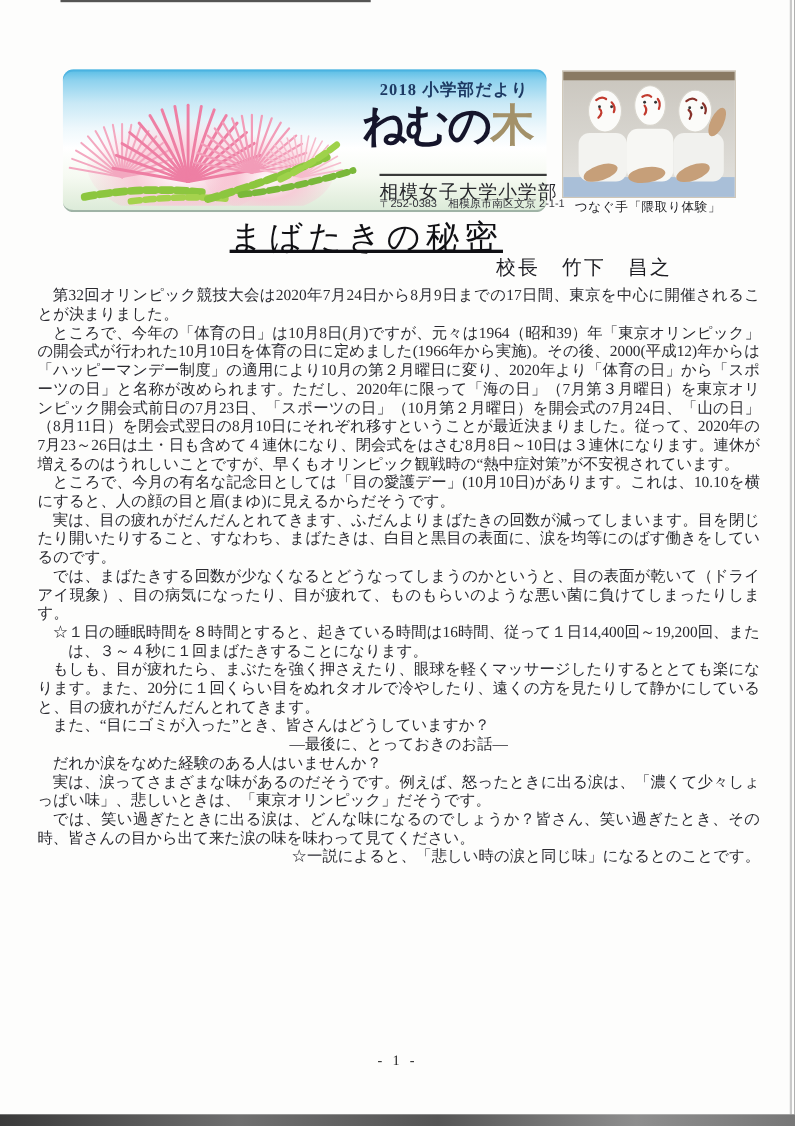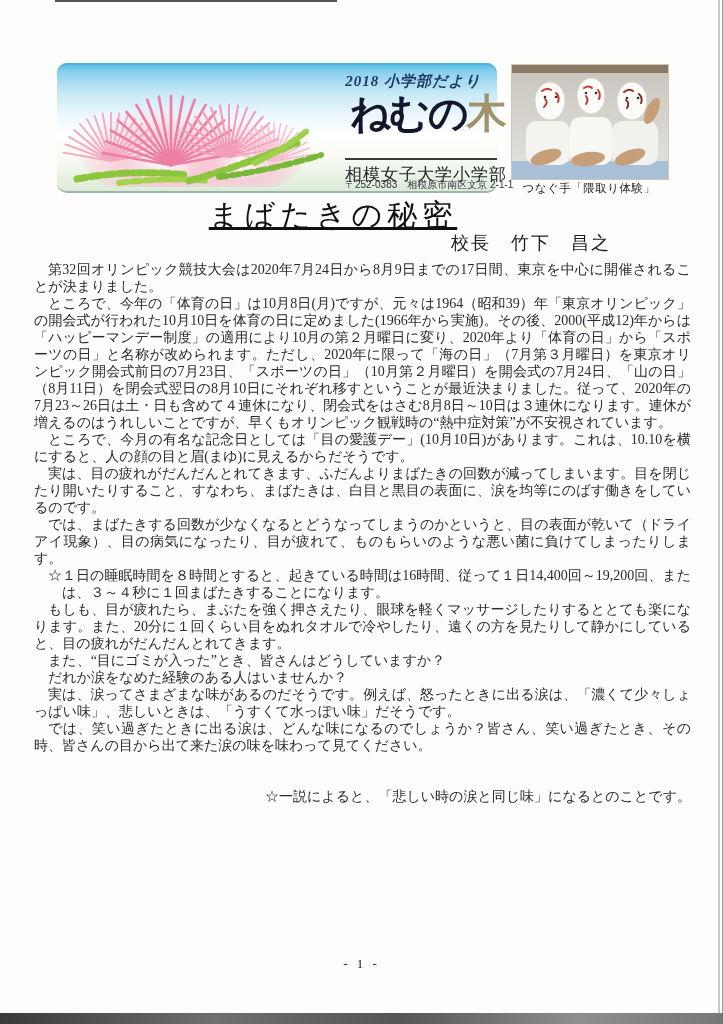--- a/index.html
+++ b/index.html
@@ -20,24 +20,24 @@
   .banner {
     position:absolute; left:57px; top:63px; width:440px; height:128px;
     border-radius:10px;
     background:linear-gradient(180deg,#56bce5 0%,#8ed2ee 8%,#c9e9f6 24%,#eef8fc 42%,#ffffff 56%,#f6faf2 76%,#e7f1e2 90%,#dcebd9 100%);
     border-bottom:2px solid #9fb3a6;
     box-shadow:inset 0 2px 0 rgba(60,170,220,.55);
   }
   .banner-flower { position:absolute; left:2px; top:2px; }
   .banner-year {
     position:absolute; right:16px; top:9px; font-size:15px; font-weight:bold;
-    color:#1d3a63; letter-spacing:1px;font-style:italic;
+    color:#1d3a63; letter-spacing:1px;
   }
   .banner-title {
-    position:absolute; left:293px; top:31px; width:152px; font-size:40px; line-height:1;
+    position:absolute; left:272px; top:31px; width:152px; font-size:40px; line-height:1;
     font-weight:bold; letter-spacing:-2px; color:#15152b; white-space:nowrap;
   }
   .banner-title .accent { color:#a39169; }
   .banner-rule { position:absolute; left:288px; top:95px; width:152px; height:2px; background:#3a3a3a; }
   .banner-school {
     position:absolute; left:288px; top:100px; font-size:17px; color:#26262b;
     font-family:"Liberation Sans","DejaVu Sans",sans-serif; letter-spacing:1px; white-space:nowrap;
   }
   .banner-addr {
     position:absolute; left:288px; top:115px; font-size:10px; color:#33333a;
@@ -65,21 +65,21 @@
   }
 
   
   .article-body {
     position:absolute; left:34px; top:261px; width:657px;
     font-size:14px; line-height:17px; text-align:justify;
   }
   .article-body p { margin:0; text-indent:1em; }
   .article-body p.note { padding-left:2em; text-indent:-1em; }
   .article-body p.center { text-align:center; text-indent:0; }
-  .article-body p.right { text-align:right; text-indent:0;margin-top:34px; }
+  .article-body p.right { text-align:right; text-indent:0; }
 
   .footer-page {
     position:absolute; left:0; right:0; top:956px; text-align:center;
     font-size:13px; letter-spacing:3px; color:#222;
   }
 </style>
 </head>
 <body>
 
 <div class="page">
@@ -191,22 +191,23 @@
 
   <div class="article-body">
     <p>第32回オリンピック競技大会は2020年7月24日から8月9日までの17日間、東京を中心に開催されることが決まりました。</p>
     <p>ところで、今年の「体育の日」は10月8日(月)ですが、元々は1964（昭和39）年「東京オリンピック」の開会式が行われた10月10日を体育の日に定めました(1966年から実施)。その後、2000(平成12)年からは「ハッピーマンデー制度」の適用により10月の第２月曜日に変り、2020年より「体育の日」から「スポーツの日」と名称が改められます。ただし、2020年に限って「海の日」（7月第３月曜日）を東京オリンピック開会式前日の7月23日、「スポーツの日」（10月第２月曜日）を開会式の7月24日、「山の日」（8月11日）を閉会式翌日の8月10日にそれぞれ移すということが最近決まりました。従って、2020年の7月23～26日は土・日も含めて４連休になり、閉会式をはさむ8月8日～10日は３連休になります。連休が増えるのはうれしいことですが、早くもオリンピック観戦時の“熱中症対策”が不安視されています。</p>
     <p>ところで、今月の有名な記念日としては「目の愛護デー」(10月10日)があります。これは、10.10を横にすると、人の顔の目と眉(まゆ)に見えるからだそうです。</p>
     <p>実は、目の疲れがだんだんとれてきます、ふだんよりまばたきの回数が減ってしまいます。目を閉じたり開いたりすること、すなわち、まばたきは、白目と黒目の表面に、涙を均等にのばす働きをしているのです。</p>
     <p>では、まばたきする回数が少なくなるとどうなってしまうのかというと、目の表面が乾いて（ドライアイ現象）、目の病気になったり、目が疲れて、ものもらいのような悪い菌に負けてしまったりします。</p>
     <p class="note">☆１日の睡眠時間を８時間とすると、起きている時間は16時間、従って１日14,400回～19,200回、または、３～４秒に１回まばたきすることになります。</p>
     <p>もしも、目が疲れたら、まぶたを強く押さえたり、眼球を軽くマッサージしたりするととても楽になります。また、20分に１回くらい目をぬれタオルで冷やしたり、遠くの方を見たりして静かにしていると、目の疲れがだんだんとれてきます。</p>
     <p>また、“目にゴミが入った”とき、皆さんはどうしていますか？</p>
+    <p class="center">―最後に、とっておきのお話―</p>
     <p>だれか涙をなめた経験のある人はいませんか？</p>
-    <p>実は、涙ってさまざまな味があるのだそうです。例えば、怒ったときに出る涙は、「濃くて少々しょっぱい味」、悲しいときは、「うすくて水っぽい味」だそうです。</p>
+    <p>実は、涙ってさまざまな味があるのだそうです。例えば、怒ったときに出る涙は、「濃くて少々しょっぱい味」、悲しいときは、「東京オリンピック」だそうです。</p>
     <p>では、笑い過ぎたときに出る涙は、どんな味になるのでしょうか？皆さん、笑い過ぎたとき、その時、皆さんの目から出て来た涙の味を味わって見てください。</p>
     <p class="right">☆一説によると、「悲しい時の涙と同じ味」になるとのことです。</p>
   </div>
 
   <div class="footer-page">- 1 -</div>
 
   <div class="scan-right-line"></div>
   <div class="scan-right-line2"></div>
   <div class="scan-bottom-band"></div>
 </div>

